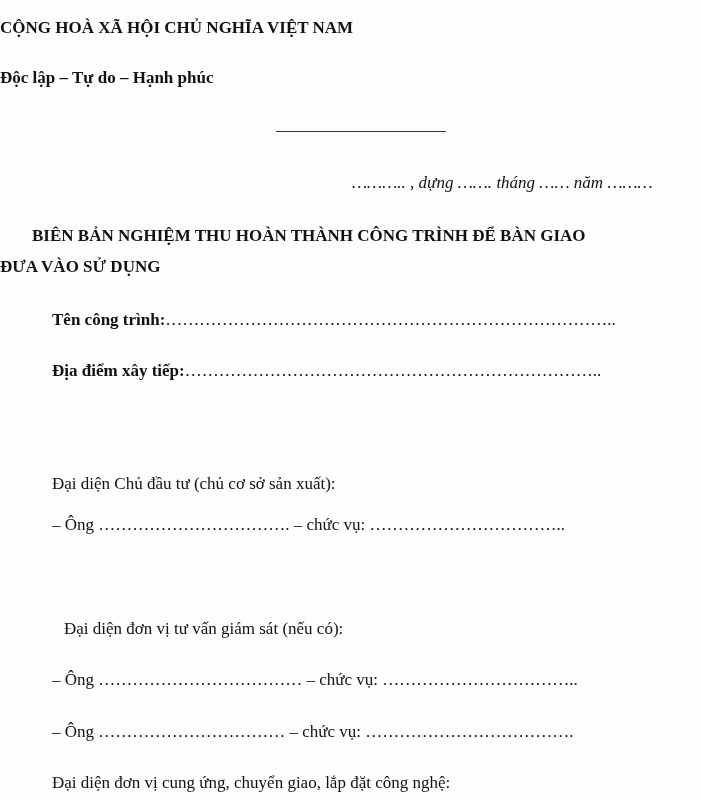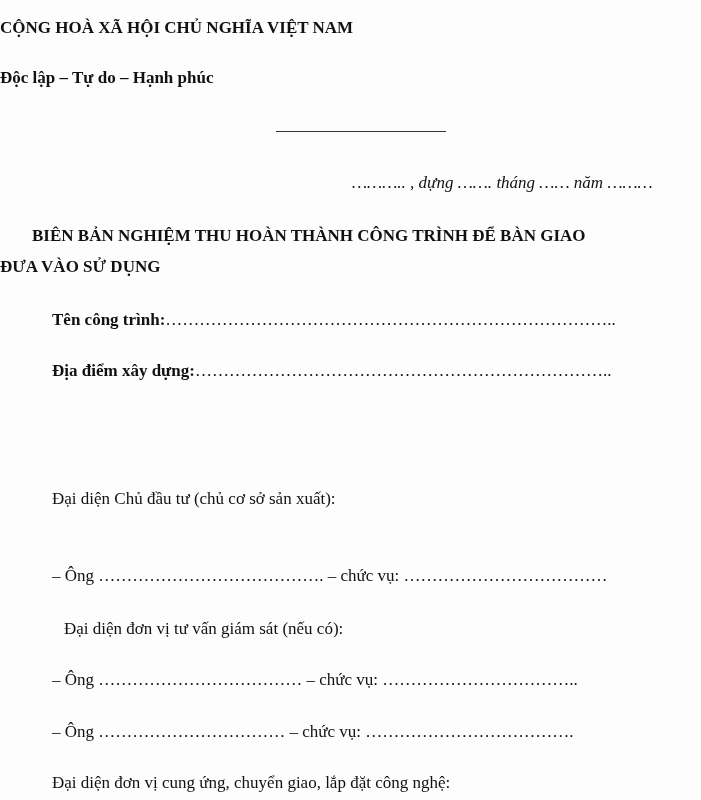--- a/index.html
+++ b/index.html
@@ -65,30 +65,30 @@
   </div>
 
   <div class="line center bold" style="top:226px; font-size:17px;margin-left:32px;">BIÊN BẢN NGHIỆM THU HOÀN THÀNH CÔNG TRÌNH ĐỂ BÀN GIAO</div>
   <div class="line center bold" style="top:257px; font-size:17px;">ĐƯA VÀO SỬ DỤNG</div>
 
   <div class="line" style="top:310px; left:52px;">
     <span class="bold">Tên công trình:</span><span class="dots">……………………………………………………………………..</span>
   </div>
 
   <div class="line" style="top:361px; left:52px;">
-    <span class="bold">Địa điểm xây dựng:</span><span class="dots">………………………………………………………………..</span>
+    <span class="bold">Địa điểm xây tiếp:</span><span class="dots">………………………………………………………………..</span>
   </div>
 
 
-  <div class="line" style="top:489px; left:52px;">Đại diện Chủ đầu tư (chủ cơ sở sản xuất):</div>
+  <div class="line" style="top:474px; left:52px;">Đại diện Chủ đầu tư (chủ cơ sở sản xuất):</div>
 
+  <div class="line" style="top:515px; left:52px;">
+    <span>– Ông </span><span>……………………………. </span><span>– chức vụ: </span><span>……………………………..</span>
+  </div>
 
-  <div class="line" style="top:566px; left:52px;">
-    <span>– Ông </span><span>…………………………………. </span><span>– chức vụ: </span><span>………………………………</span>
-  </div>
 
   <div class="line" style="top:619px; left:64px;">Đại diện đơn vị tư vấn giám sát (nếu có):</div>
 
   <div class="line" style="top:670px; left:52px;">
     <span>– Ông </span><span>……………………………… </span><span>– chức vụ: </span><span>……………………………..</span>
   </div>
 
   <div class="line" style="top:773px; left:52px;">Đại diện đơn vị cung ứng, chuyển giao, lắp đặt công nghệ:</div>
 
   <div class="line" style="top:722px; left:52px;">

